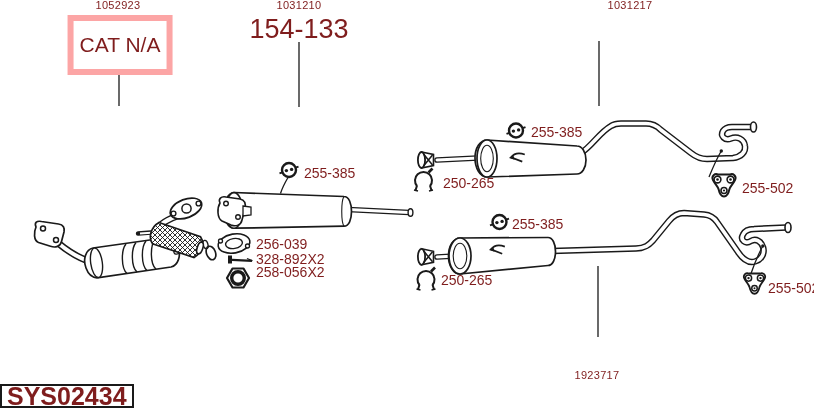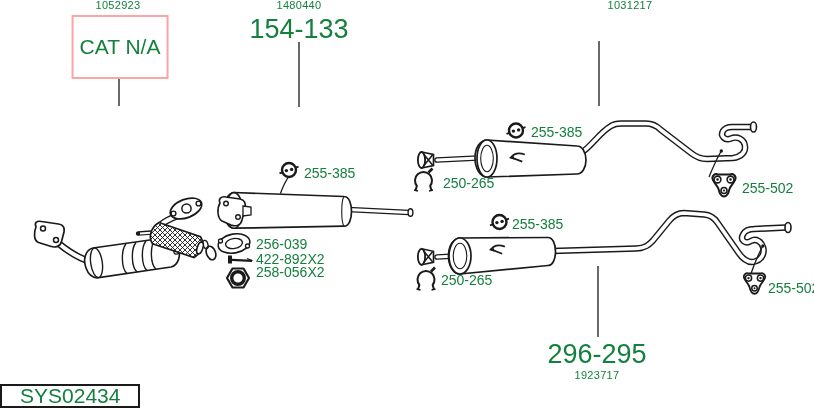--- a/index.html
+++ b/index.html
@@ -1,24 +1,24 @@
 <!DOCTYPE html>
 <html><head>
 <meta charset="utf-8">
 <style>
   html,body{margin:0;padding:0;background:#fff;}
   .canvas{position:relative;width:814px;height:409px;background:#fff;overflow:hidden;
-          font-family:"Liberation Sans",sans-serif;color:#15803d;}
+          font-family:"Liberation Sans",sans-serif;color:#7f1d1d;}
   .art{position:absolute;left:0;top:0;}
   .lbl{position:absolute;white-space:nowrap;}
   .ctr{transform:translateX(-50%);}
   .ref{font-size:11px;letter-spacing:.3px;}
   .big{font-size:27px;}
-  .boxed{border:2px solid #fca5a5;padding:18px 6px;line-height:24px;font-size:21px;background:#fff;}
-  .sysbox{border:2px solid #1a1a1a;padding:0 18px;line-height:20px;font-size:21px;background:#fff;}
+  .boxed{border:6px solid #fca5a5;padding:12px 6px;line-height:24px;font-size:21px;background:#fff;}
+  .sysbox{border:2px solid #1a1a1a;padding:0 5px;line-height:20px;font-size:25px;background:#fff;font-weight:bold;}
   .plabel{font-size:14px;line-height:16px;}
 </style>
 </head>
 <body>
 
 <div class="canvas">
 
   <svg class="art" width="814" height="409" viewBox="0 0 814 409">
     <defs>
       <pattern id="xh" width="5" height="5" patternUnits="userSpaceOnUse">
@@ -155,34 +155,33 @@
       <g>
         <path d="M249,278 L243.5,268.5 L232.5,268.5 L227,278 L232.5,287.5 L243.5,287.5 Z" fill="#fff" stroke="#1a1a1a" stroke-width="2.2" stroke-linejoin="round"></path>
         <circle cx="238" cy="278" r="6.3" fill="#fff" stroke="#1a1a1a" stroke-width="3.4"></circle>
       </g>
     </g>
   </svg>
 
   <div class="lbl ref ctr" style="left:118px;top:-1px">1052923</div>
   <div class="lbl boxed ctr" style="left:120px;top:15px">CAT N/A</div>
 
-  <div class="lbl ref ctr" style="left:299px;top:-1px">1480440</div>
+  <div class="lbl ref ctr" style="left:299px;top:-1px">1031210</div>
   <div class="lbl big ctr" style="left:299px;top:14px">154-133</div>
 
   <div class="lbl ref ctr" style="left:630px;top:-1px">1031217</div>
 
-  <div class="lbl big ctr" style="left:597px;top:339px">296-295</div>
   <div class="lbl ref ctr" style="left:597px;top:369px">1923717</div>
 
   <div class="lbl sysbox" style="left:0px;top:384px">SYS02434</div>
 
   <div class="lbl plabel" style="left:304px;top:165px">255-385</div>
   <div class="lbl plabel" style="left:531px;top:124px">255-385</div>
   <div class="lbl plabel" style="left:512px;top:216px">255-385</div>
   <div class="lbl plabel" style="left:443px;top:175px">250-265</div>
   <div class="lbl plabel" style="left:441px;top:272px">250-265</div>
   <div class="lbl plabel" style="left:742px;top:180px">255-502</div>
   <div class="lbl plabel" style="left:768px;top:280px">255-502</div>
   <div class="lbl plabel" style="left:256px;top:236px">256-039</div>
-  <div class="lbl plabel" style="left:256px;top:251px">422-892X2</div>
+  <div class="lbl plabel" style="left:256px;top:251px">328-892X2</div>
   <div class="lbl plabel" style="left:256px;top:264px">258-056X2</div>
 
 </div>
 
 </body></html>

